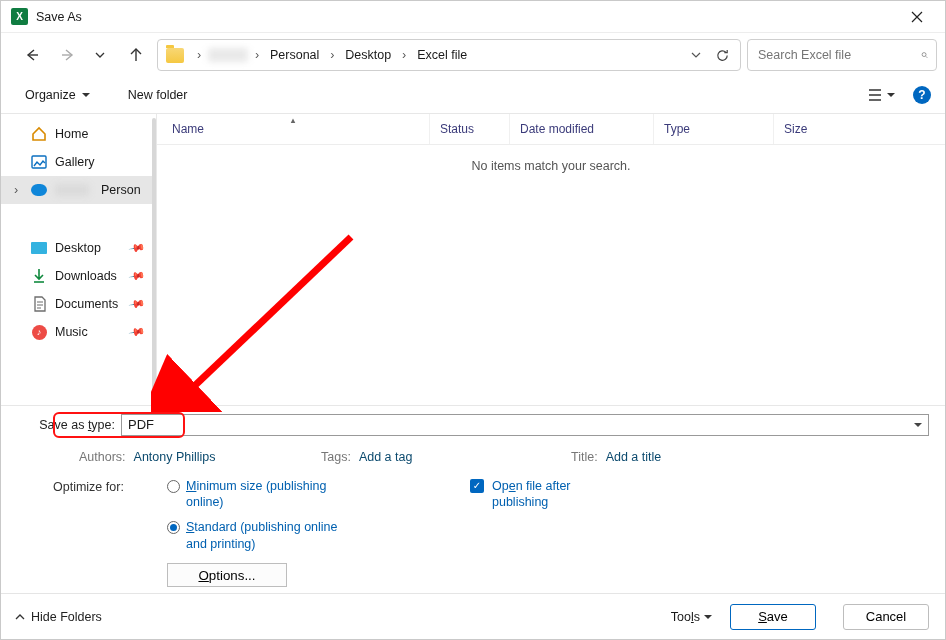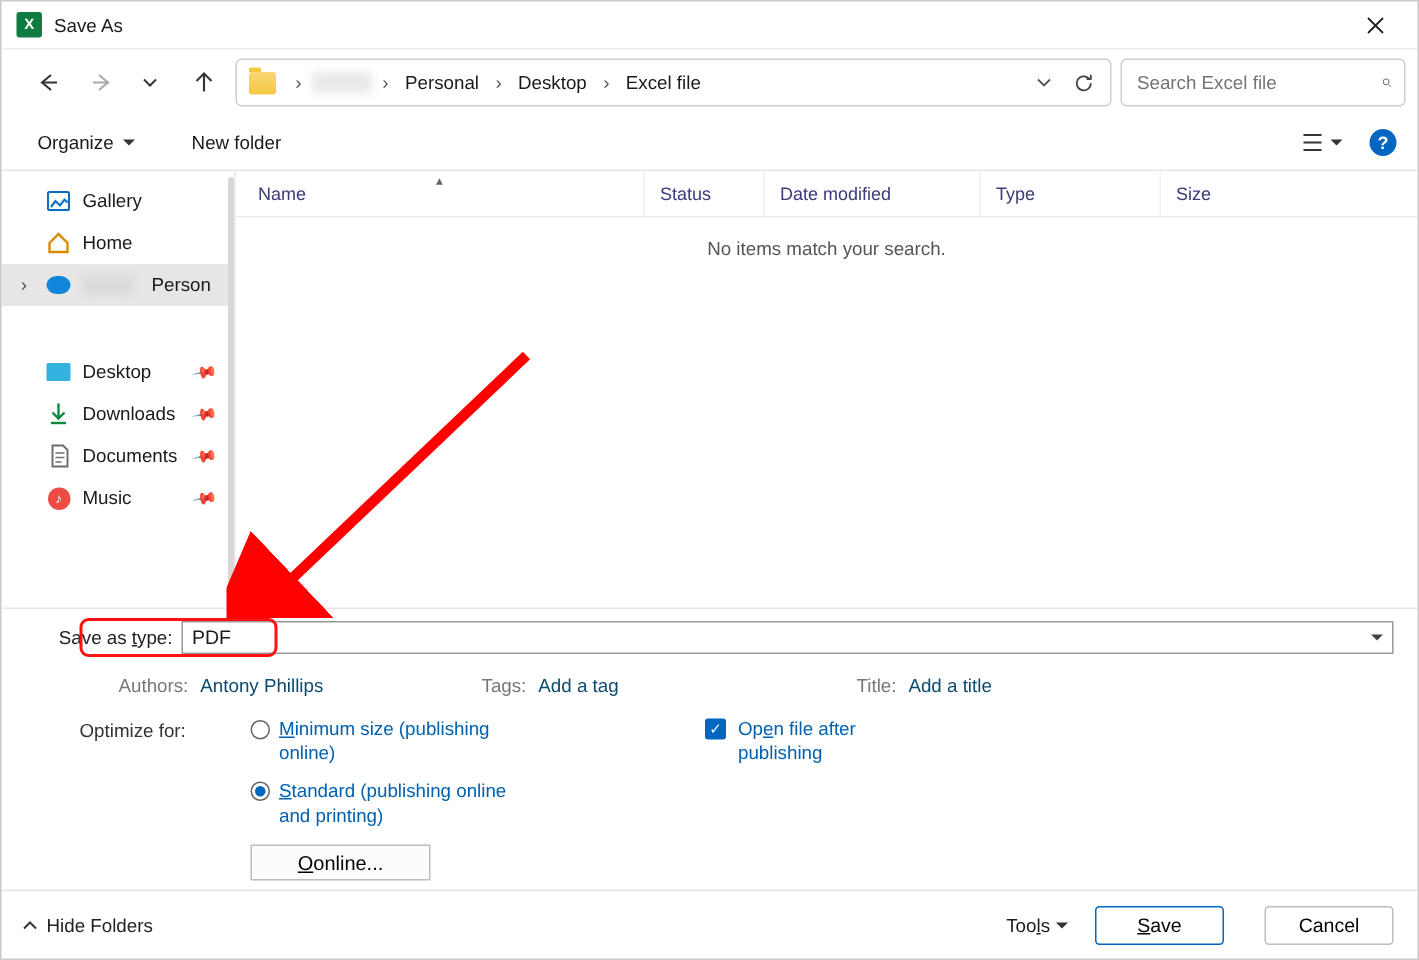--- a/index.html
+++ b/index.html
@@ -201,35 +201,35 @@
       <svg width="8" height="8" viewBox="0 0 8 8">
           <path d="M0 2 L4 6 L8 2" fill="#333"></path>
         </svg>
     </div>
     <div class="help-icon">?</div>
   </div>
 
   <div class="main">
     <div class="sidebar">
       <div class="side-item">
+        <span class="ico ico-home">
+          <svg width="16" height="16" viewBox="0 0 16 16">
+              <path d="M2 8 L8 2 L14 8 V14 H2 Z" fill="none" stroke="#d98a00" stroke-width="1.6"></path>
+            </svg>
+        </span>
+        <span>Home</span>
+      </div>
+      <div class="side-item">
         <span class="ico ico-gallery">
           <svg width="16" height="14" viewBox="0 0 16 14">
               <rect x="1" y="1" width="14" height="12" rx="1" fill="none" stroke="#0b6fc0" stroke-width="1.4"></rect>
               <path d="M3 11 L6 7 L9 10 L12 6 L14 8" stroke="#0b6fc0" stroke-width="1.4" fill="none"></path>
             </svg>
         </span>
         <span>Gallery</span>
-      </div>
-      <div class="side-item">
-        <span class="ico ico-home">
-          <svg width="16" height="16" viewBox="0 0 16 16">
-              <path d="M2 8 L8 2 L14 8 V14 H2 Z" fill="none" stroke="#d98a00" stroke-width="1.6"></path>
-            </svg>
-        </span>
-        <span>Home</span>
       </div>
       <div class="side-item selected">
         <span class="exp">›</span>
         <span class="ico">
             <span class="ico-onedrive"></span>
           </span>
         <span class="sd-text-blur"></span>
         <span>Person</span>
       </div>
       <div class="side-sep"></div>
@@ -335,21 +335,21 @@
           </div>
         </div>
       </div>
       <div class="checkbox-area">
         <div class="chk">✓</div>
         <div class="chk-text"><span>Op</span><span class="ul">e</span><span>n file after publishing</span></div>
       </div>
     </div>
 
     <div class="options-btn-row">
-      <button class="options-btn"><span class="ul">O</span><span>online...</span></button>
+      <button class="options-btn"><span class="ul">O</span><span>ptions...</span></button>
     </div>
   </div>
 
   <div class="footer">
     <div class="hide-folders">
       <svg width="10" height="10" viewBox="0 0 10 10">
           <path d="M1 7 L5 3 L9 7" stroke="#333" stroke-width="1.3" fill="none"></path>
         </svg>
       <span>Hide Folders</span>
     </div>

